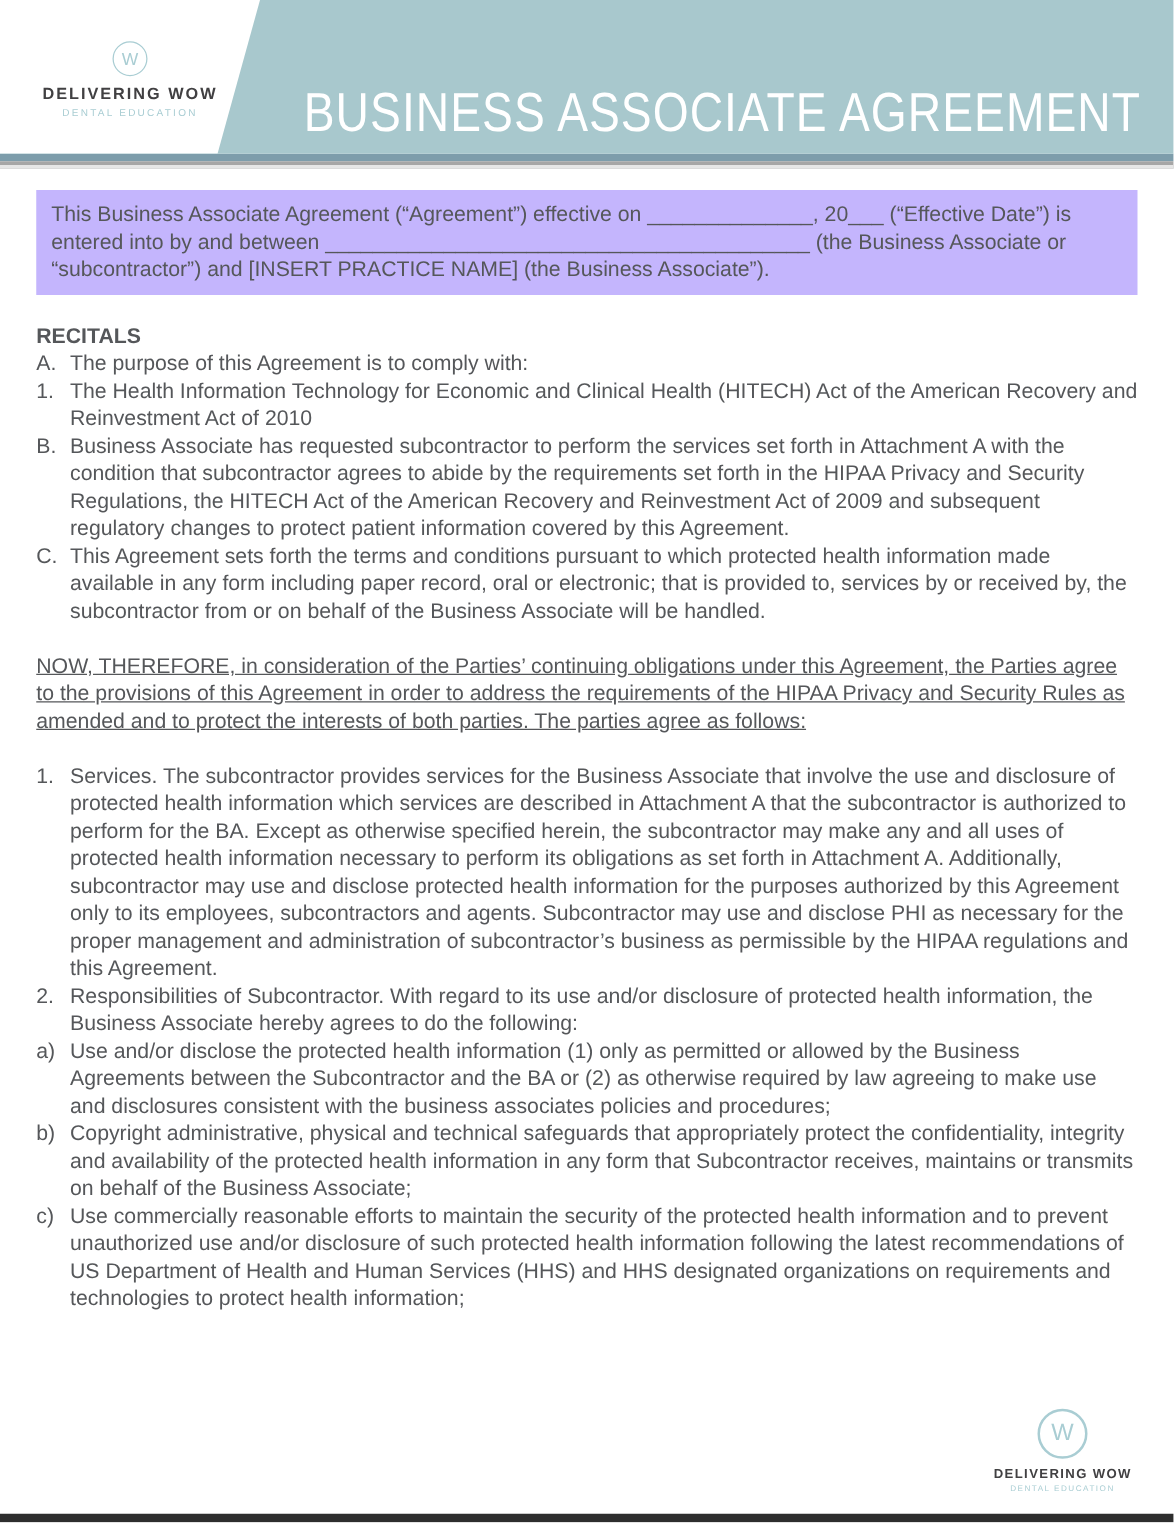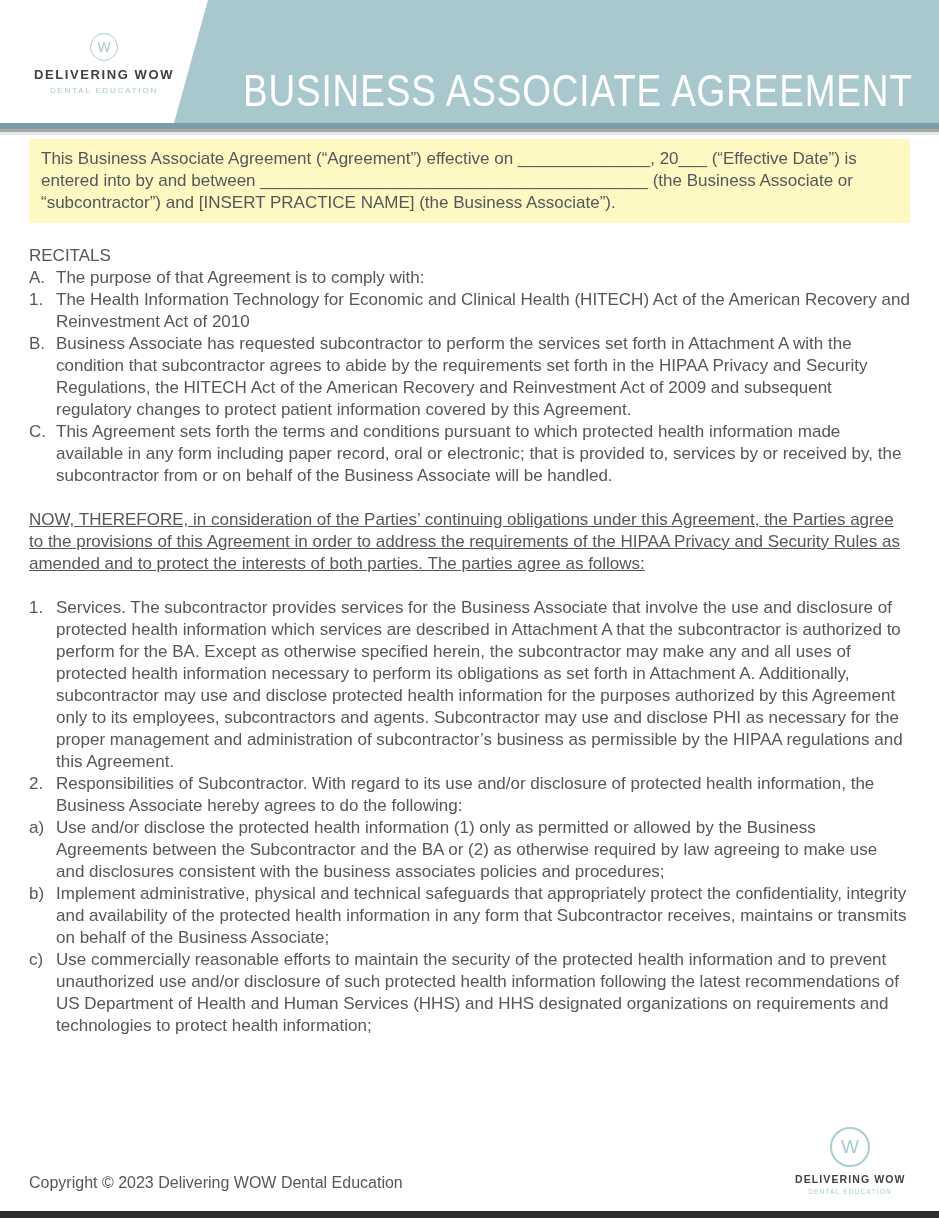--- a/index.html
+++ b/index.html
@@ -27,24 +27,24 @@
   .logo-tag  { font-size:8px; letter-spacing:1.8px; color:#a9cdd3; margin-top:4px; white-space:nowrap; }
 
   .title {
     position:absolute; left:243px; top:50%;
     transform:translateY(-50%) scaleX(0.84); transform-origin:left center;
     font-size:44px; font-weight:400; color:#ffffff; letter-spacing:1px; white-space:nowrap;
   }
 
   
   .content { padding:0 29px; font-size:17px; line-height:22px; }
-  .intro-box { margin-top:4px; background:#fef9c3; padding:9px 12px 9px 12px; }
+  .intro-box { margin-top:17px; background:#c4b5fd; padding:9px 12px 9px 12px; }
 
   .section { margin-top:22px; }
-  .heading { font-size:17px; line-height:22px; font-weight:400; }
+  .heading { font-size:17px; line-height:22px; font-weight:700; }
   .li { display:flex; }
   .li .marker { width:27px; flex:none; }
   .li .text { flex:1; }
   .para { margin:22px 0 0 0;text-decoration:underline; }
 
   
   .footer-copyright { position:absolute; left:29px; bottom:26px; font-size:16px; color:#55575a; }
   .footer-logo { position:absolute; right:34px; bottom:23px; text-align:center; width:110px; }
   .footer-logo .circle {
     width:36px; height:36px; border:2px solid #a9cdd3; border-radius:50%;
@@ -78,21 +78,21 @@
 
     <div class="intro-box">
       <span>This Business Associate Agreement (“Agreement”) effective on ______________, 20___ (“Effective Date”) is entered into by and between _________________________________________ (the Business Associate or “subcontractor”) and [INSERT PRACTICE NAME] (the Business Associate”).</span>
     </div>
 
     <section class="section">
       <div class="heading">RECITALS</div>
 
       <div class="li">
         <span class="marker">A.</span>
-        <span class="text">The purpose of that Agreement is to comply with:</span>
+        <span class="text">The purpose of this Agreement is to comply with:</span>
       </div>
       <div class="li">
         <span class="marker">1.</span>
         <span class="text">The Health Information Technology for Economic and Clinical Health (HITECH) Act of the American Recovery and Reinvestment Act of 2010</span>
       </div>
       <div class="li">
         <span class="marker">B.</span>
         <span class="text">Business Associate has requested subcontractor to perform the services set forth in Attachment A with the condition that subcontractor agrees to abide by the requirements set forth in the HIPAA Privacy and Security Regulations, the HITECH Act of the American Recovery and Reinvestment Act of 2009 and subsequent regulatory changes to protect patient information covered by this Agreement.</span>
       </div>
       <div class="li">
@@ -111,31 +111,30 @@
       <div class="li">
         <span class="marker">2.</span>
         <span class="text">Responsibilities of Subcontractor. With regard to its use and/or disclosure of protected health information, the Business Associate hereby agrees to do the following:</span>
       </div>
       <div class="li">
         <span class="marker">a)</span>
         <span class="text">Use and/or disclose the protected health information (1) only as permitted or allowed by the Business Agreements between the Subcontractor and the BA or (2) as otherwise required by law agreeing to make use and disclosures consistent with the business associates policies and procedures;</span>
       </div>
       <div class="li">
         <span class="marker">b)</span>
-        <span class="text">Implement administrative, physical and technical safeguards that appropriately protect the confidentiality, integrity and availability of the protected health information in any form that Subcontractor receives, maintains or transmits on behalf of the Business Associate;</span>
+        <span class="text">Copyright administrative, physical and technical safeguards that appropriately protect the confidentiality, integrity and availability of the protected health information in any form that Subcontractor receives, maintains or transmits on behalf of the Business Associate;</span>
       </div>
       <div class="li">
         <span class="marker">c)</span>
         <span class="text">Use commercially reasonable efforts to maintain the security of the protected health information and to prevent unauthorized use and/or disclosure of such protected health information following the latest recommendations of US Department of Health and Human Services (HHS) and HHS designated organizations on requirements and technologies to protect health information;</span>
       </div>
     </section>
 
   </main>
 
-  <div class="footer-copyright">Copyright © 2023 Delivering WOW Dental Education</div>
 
   <div class="footer-logo">
     <div class="circle">W</div>
     <div class="name">DELIVERING WOW</div>
     <div class="tag">DENTAL EDUCATION</div>
   </div>
 
   <div class="bottom-bar"></div>
 
 </div>

